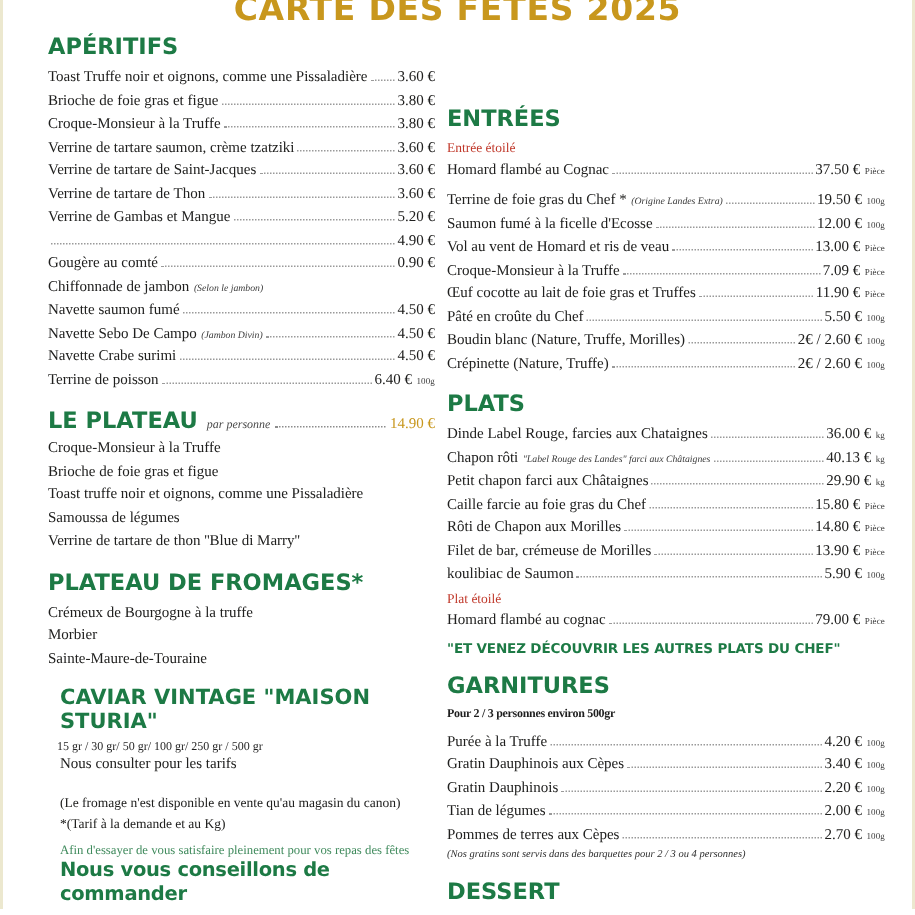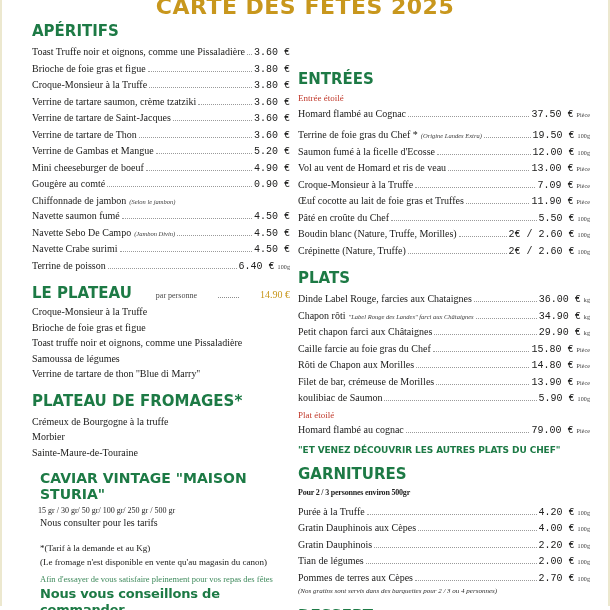--- a/index.html
+++ b/index.html
@@ -62,28 +62,28 @@
     margin: 0 0 4px 0;
     text-transform: uppercase;
   }
   .sec-head.small {
     font-size: 14px;
   }
   .sec-head-row {
     display: flex;
     align-items: baseline;
     margin: 0 0 2px 0;
-    gap: 18px;
   }
   .sec-head-row .sec-head {
     margin: 0;
     white-space: nowrap;
   }
   .head-sub {
     font-family: "Liberation Serif", serif;
+    font-style: italic;
     font-size: 8px;
     color: #4a4a4a;
     margin-left: 6px;
     white-space: nowrap;
   }
   .head-dots {
     flex: 1 1 auto;
     border-bottom: 1px dotted #8c8c8c;
     margin: 0 3px 3px 3px;
     height: 1px;
@@ -118,21 +118,20 @@
     flex: 1 1 auto;
     border-bottom: 1px dotted #9a9a9a;
     margin: 0 2px 3px 2px;
     height: 1px;
     min-width: 4px;
   }
   .item .pr {
     white-space: nowrap;
     flex: 0 0 auto;
     font-size: 10px;
-    font-family: Liberation Mono, monospace;
   }
   .item .unit {
     font-size: 6px;
     color: #3a3a3a;
     margin-left: 3px;
     letter-spacing: 0.1px;
   }
   .plain {
     font-size: 10px;
     color: #20201f;
@@ -239,21 +238,20 @@
           <span class="nm">Verrine de tartare de Thon</span>
           <span class="dots"></span>
           <span class="pr">3.60 €</span>
         </div>
         <div class="item">
           <span class="nm">Verrine de Gambas et Mangue</span>
           <span class="dots"></span>
           <span class="pr">5.20 €</span>
         </div>
         <div class="item">
-          <span class="nm">Mini cheeseburger de boeuf</span>
           <span class="dots"></span>
           <span class="pr">4.90 €</span>
         </div>
         <div class="item">
           <span class="nm">Gougère au comté</span>
           <span class="dots"></span>
           <span class="pr">0.90 €</span>
         </div>
         <div class="item">
           <span class="nm">Chiffonnade de jambon</span>
@@ -310,22 +308,22 @@
       </div>
 
       <div class="gap-m"></div>
 
       <div class="sec-head small ind">Caviar vintage "Maison Sturia"</div>
       <div class="caviar-weights">15 gr / 30 gr/ 50 gr/ 100 gr/ 250 gr / 500 gr</div>
       <div class="plain ind">Nous consulter pour les tarifs</div>
 
       <div class="gap-m"></div>
 
+      <div class="star-note ind">(Le fromage n'est disponible en vente qu'au magasin du canon)</div>
       <div class="star-note ind">*(Tarif à la demande et au Kg)</div>
-      <div class="star-note ind">(Le fromage n'est disponible en vente qu'au magasin du canon)</div>
 
       <div class="gap-s"></div>
 
       <div class="green-script ind">Afin d'essayer de vous satisfaire pleinement pour vos repas des fêtes</div>
       <div class="green-bold-lines ind">Nous vous conseillons de commander</div>
 
     </div>
 
     <div class="col-right">
 
@@ -401,21 +399,21 @@
         <div class="item">
           <span class="nm">Dinde Label Rouge, farcies aux Chataignes</span>
           <span class="dots"></span>
           <span class="pr">36.00 €</span>
           <span class="unit">kg</span>
         </div>
         <div class="item">
           <span class="nm">Chapon rôti</span>
           <span class="tiny">"Label Rouge des Landes" farci aux Châtaignes</span>
           <span class="dots"></span>
-          <span class="pr">34.90 €</span>
+          <span class="pr">40.13 €</span>
           <span class="unit">kg</span>
         </div>
         <div class="item">
           <span class="nm">Petit chapon farci aux Châtaignes</span>
           <span class="dots"></span>
           <span class="pr">29.90 €</span>
           <span class="unit">kg</span>
         </div>
         <div class="item">
           <span class="nm">Caille farcie au foie gras du Chef</span>
@@ -464,21 +462,21 @@
       <div>
         <div class="item">
           <span class="nm">Purée à la Truffe</span>
           <span class="dots"></span>
           <span class="pr">4.20 €</span>
           <span class="unit">100g</span>
         </div>
         <div class="item">
           <span class="nm">Gratin Dauphinois aux Cèpes</span>
           <span class="dots"></span>
-          <span class="pr">4.00 €</span>
+          <span class="pr">3.40 €</span>
           <span class="unit">100g</span>
         </div>
         <div class="item">
           <span class="nm">Gratin Dauphinois</span>
           <span class="dots"></span>
           <span class="pr">2.20 €</span>
           <span class="unit">100g</span>
         </div>
         <div class="item">
           <span class="nm">Tian de légumes</span>

